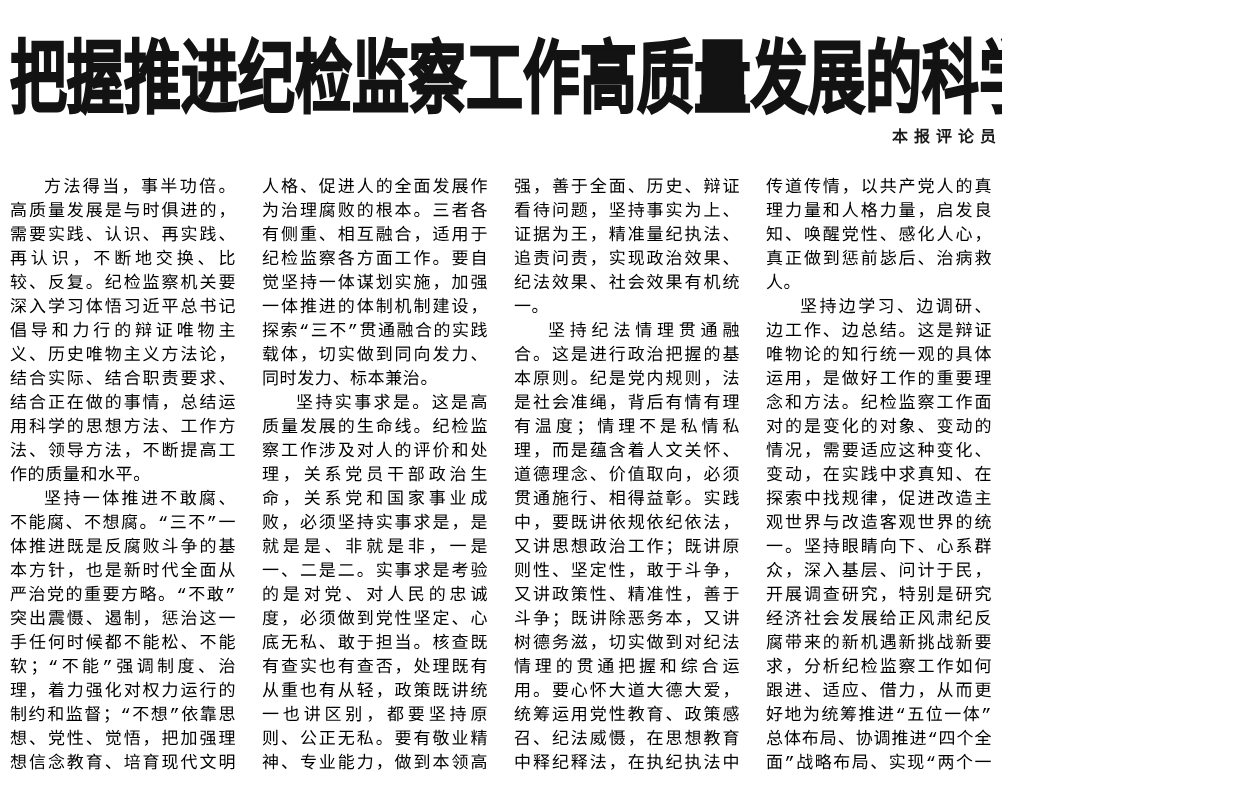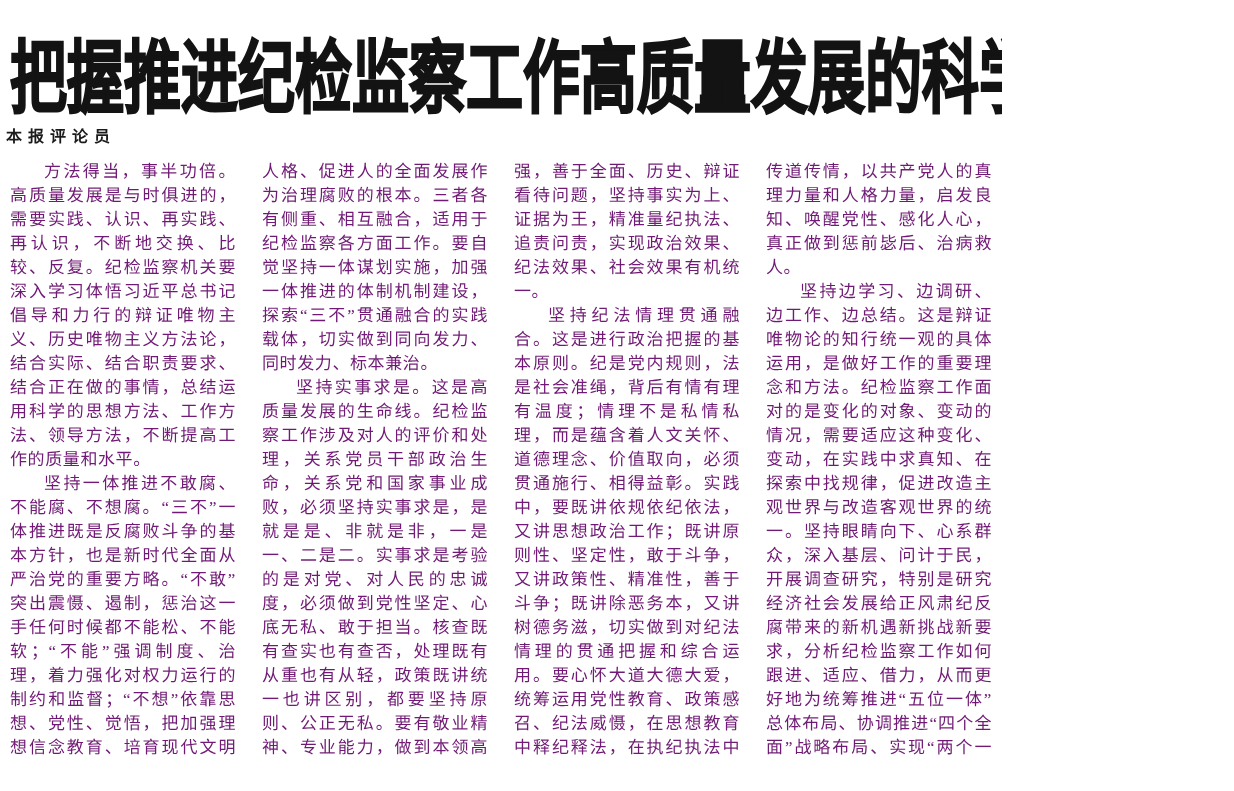--- a/index.html
+++ b/index.html
@@ -24,41 +24,41 @@
     line-height: 62px;
     letter-spacing: 0px;
     color: #131313;
     white-space: nowrap;
     transform: scaleY(1.40);
     transform-origin: 50% 0%;
     -webkit-text-stroke: 1.5px #131313;
   }
   .byline {
     margin-top: 30px;
-    text-align: left;
+    text-align: right;
     font-family: "Liberation Sans", "DejaVu Sans", sans-serif;
     font-weight: bold;
     font-size: 16px;
     line-height: 18px;
     letter-spacing: 6px;
     text-indent: 6px; 
     color: #1a1a1a;
   }
   .body-columns {
-    margin: 14px 10px 0 10px;
+    margin: 30px 10px 0 10px;
     height: 606px;
     column-count: 4;
     column-gap: 26px;
     column-fill: auto;
-    font-family: Liberation Serif, serif;
+    font-family: Liberation Mono, monospace;
     font-size: 17px;
     line-height: 24px;
     letter-spacing: 0.6px;
     text-align: justify;
-    color: #701a75;
+    color: #000000;
     overflow: hidden;
   }
   .body-columns p {
     margin: 0;
     padding: 0;
     text-indent: 2em;
   }
 </style>
 </head>
 <body>

